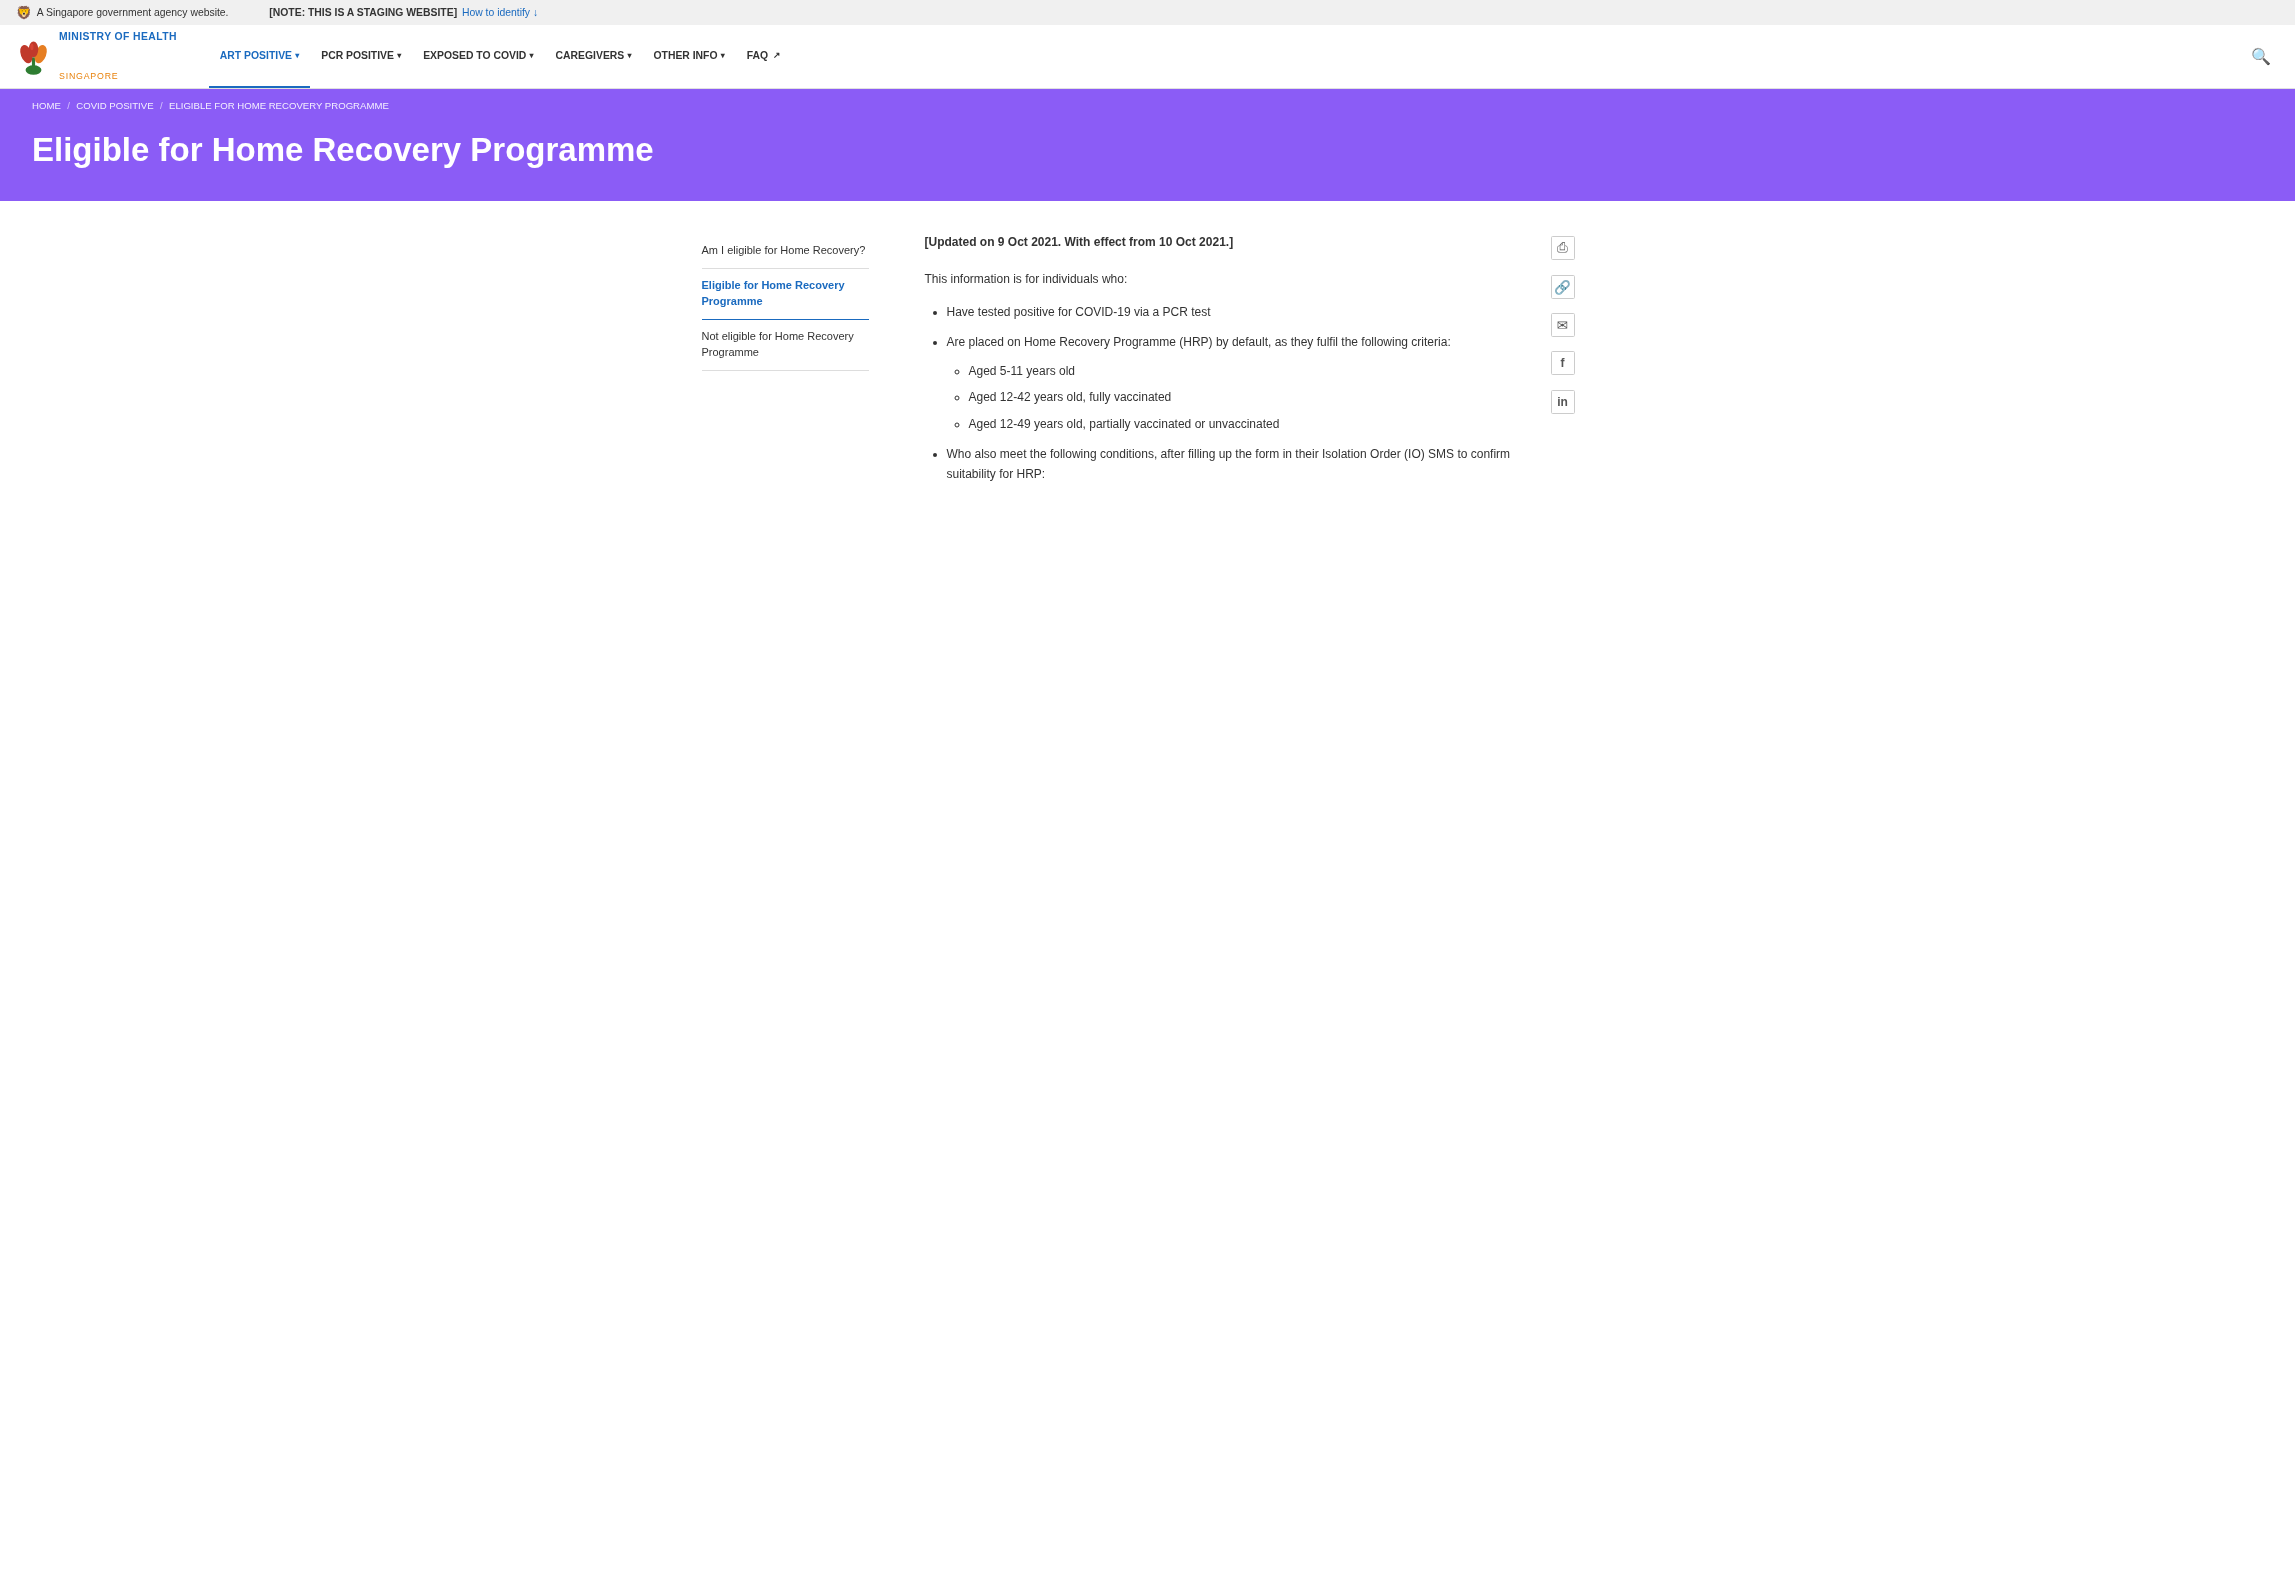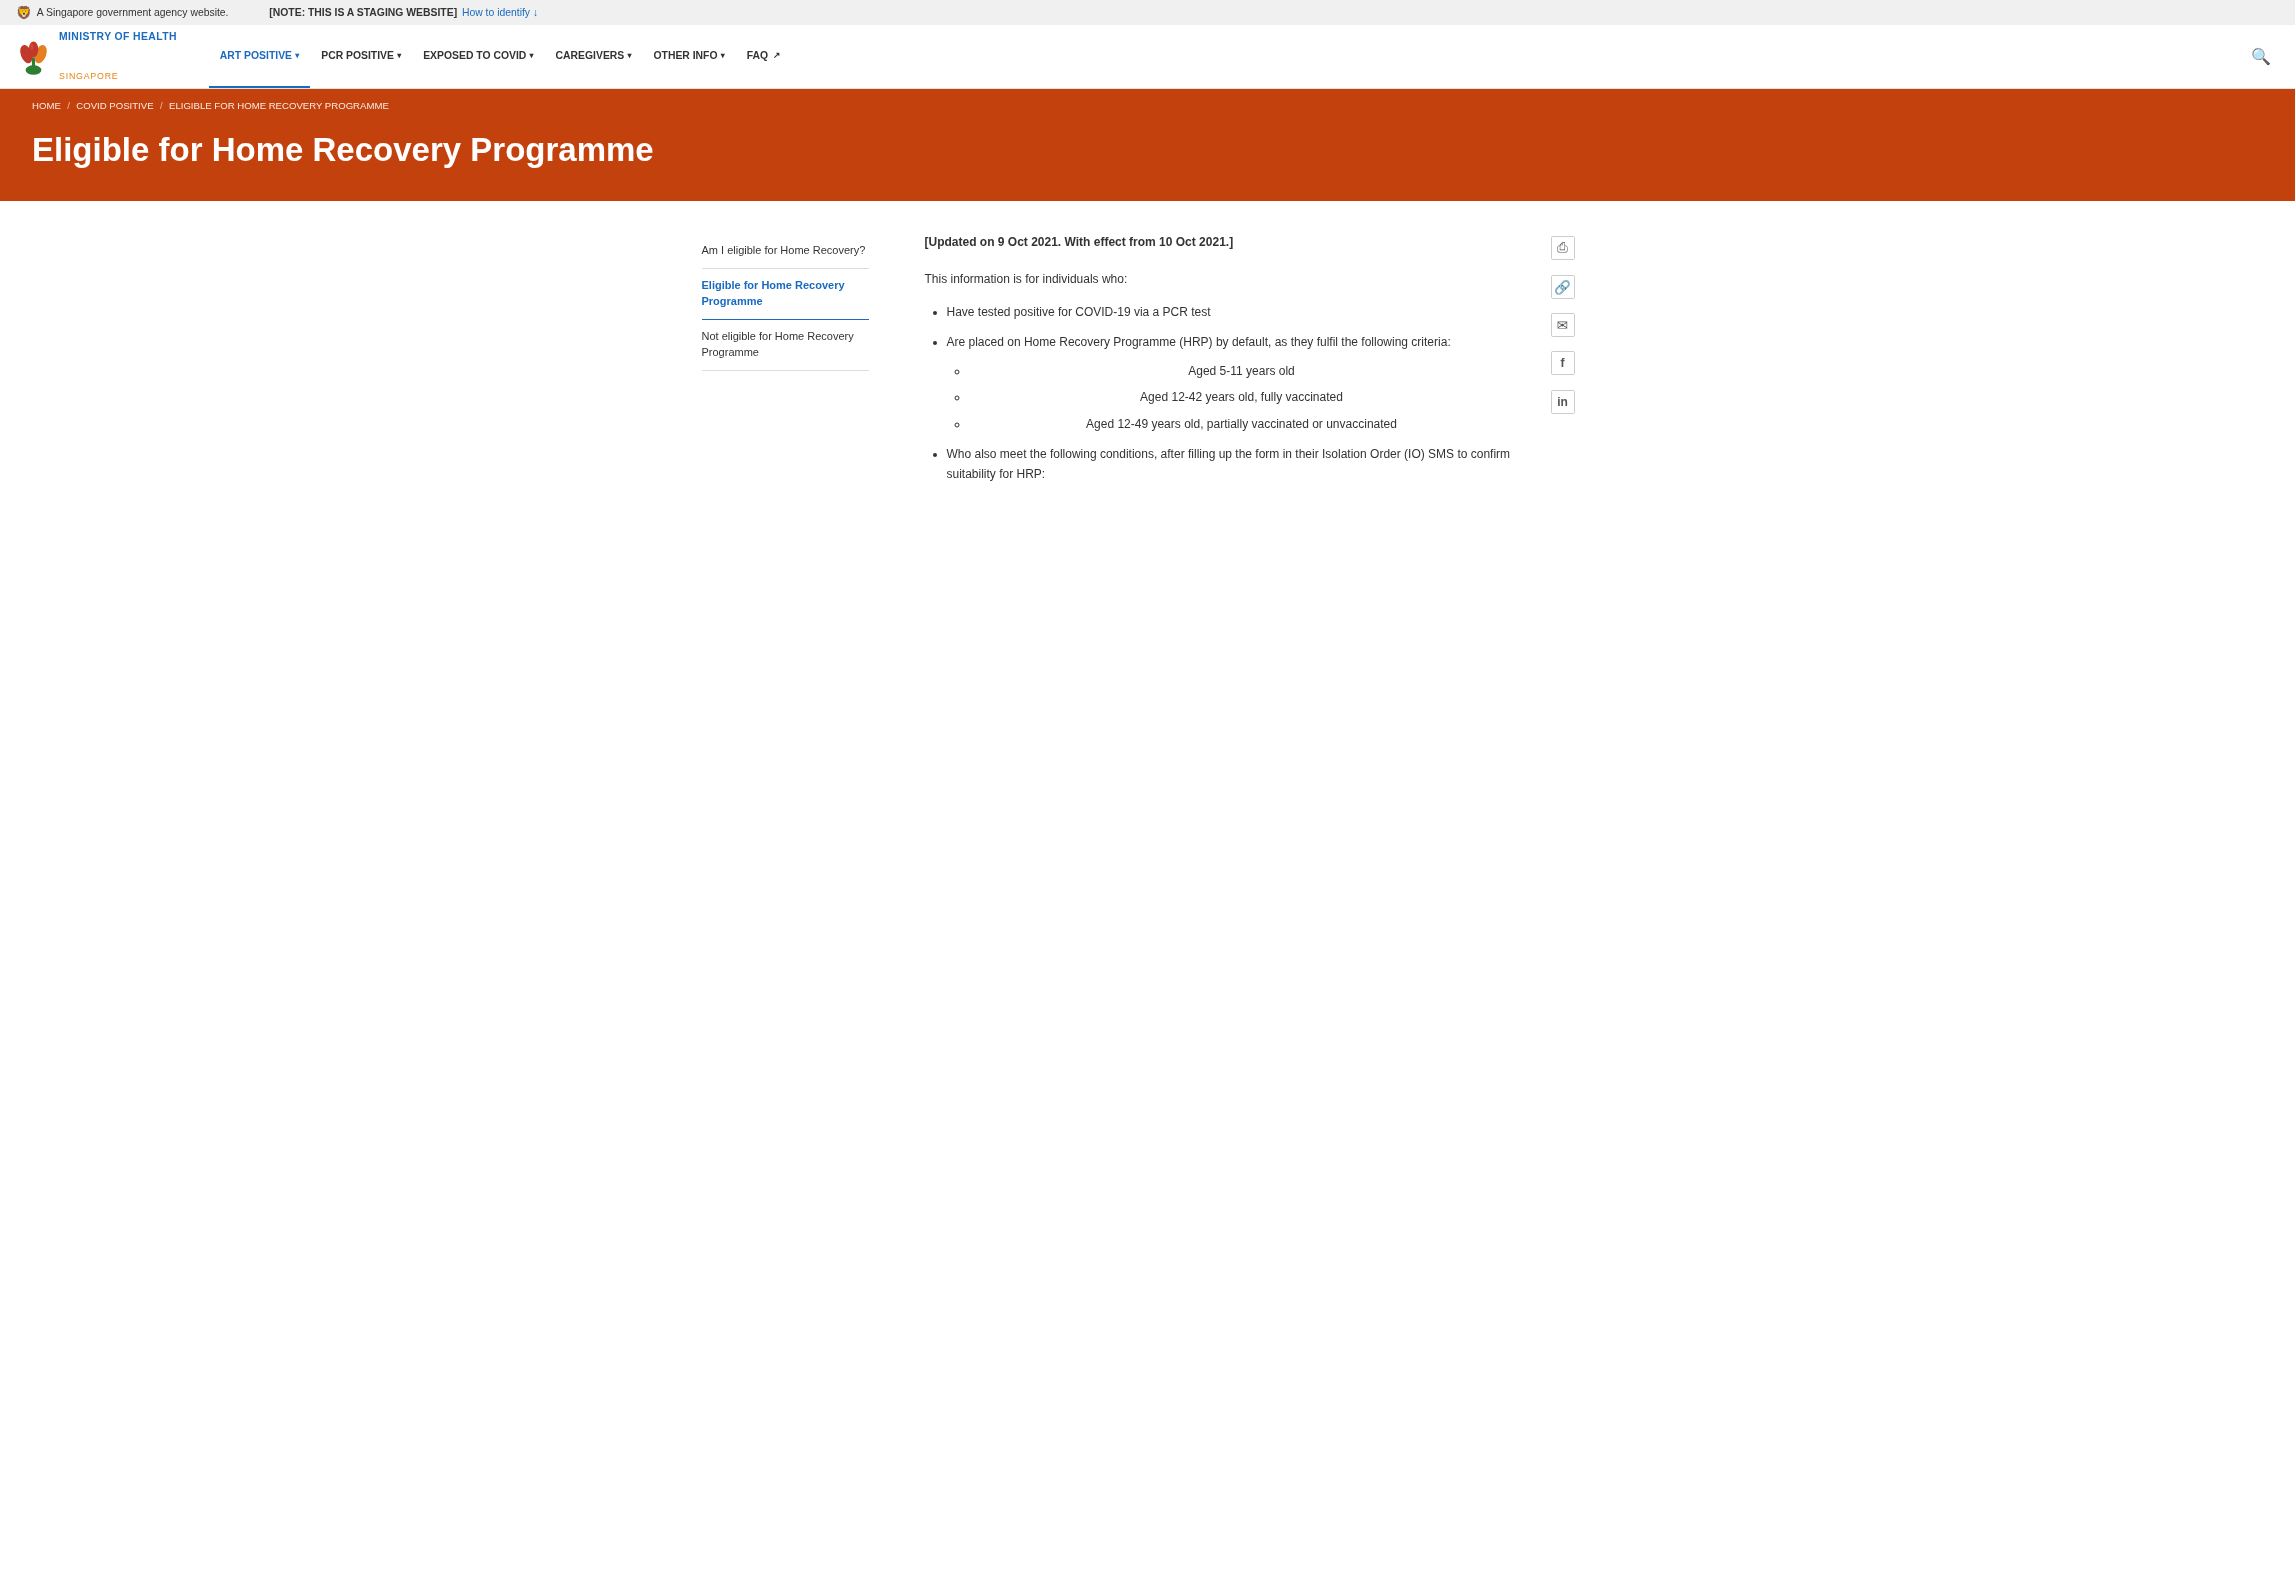--- a/index.html
+++ b/index.html
@@ -77,21 +77,21 @@
       background: none;
       border: none;
       cursor: pointer;
       font-size: 16px;
       color: #333;
       padding: 8px;
     }
 
     
     .hero {
-      background: #c2410c;
+      background: #8b5cf6;
       padding: 0 32px 32px 32px;
     }
     .breadcrumb {
       padding: 11px 0;
       font-size: 9.6px;
       color: #fff;
       display: flex;
       align-items: center;
       gap: 6.4px;
       opacity: 0.9;
@@ -162,21 +162,21 @@
       font-size: 12px;
       line-height: 1.7;
     }
     .bullet-list li { margin-bottom: 9.6px; }
     .sub-list {
       list-style: circle;
       padding-left: 22px;
       margin-top: 8px;
       font-size: 12px;
     }
-    .sub-list li { margin-bottom: 6.4px; text-align: center; }
+    .sub-list li { margin-bottom: 6.4px; }
 
     
     .social-sidebar {
       display: flex;
       flex-direction: column;
       align-items: center;
       gap: 14.3px;
       padding-top: 3.2px;
       width: 32px;
     }

